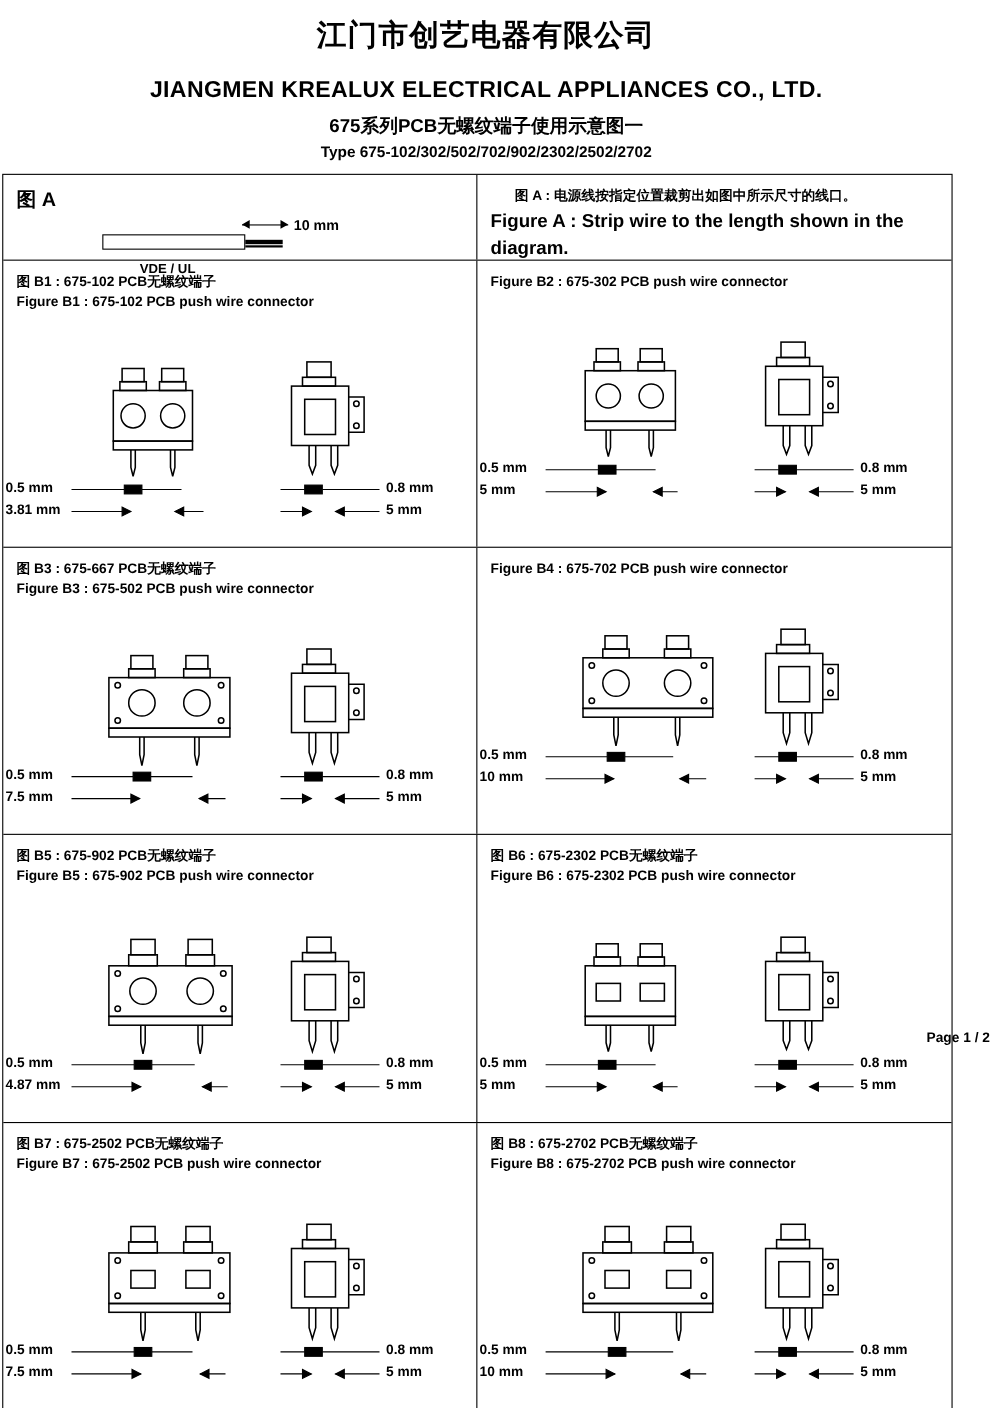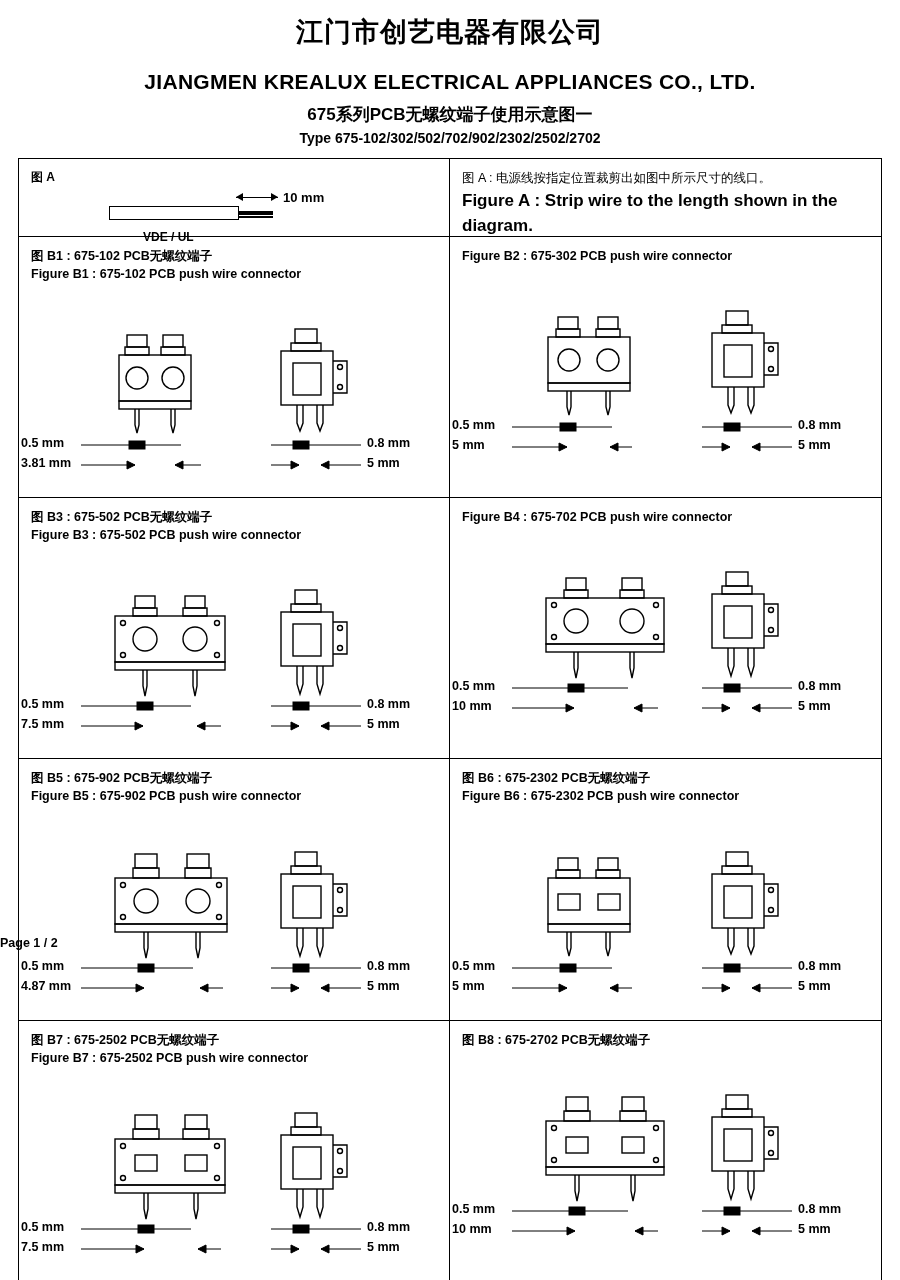--- a/index.html
+++ b/index.html
@@ -6,21 +6,21 @@
   html, body {
     margin: 0; padding: 0;
     width: 900px; height: 1280px;
     background: #ffffff;
     font-family: "Liberation Sans", sans-serif;
     color: #000;
   }
   .page {
     position: relative;
     width: 900px; height: 964px;
-    padding: 16px 18px 0 18px;
+    padding: 16px 18px 0 2px;
   }
 
   
   .header { text-align: center; }
   .hdr-cn-company {
     font-size: 27px; font-weight: bold; letter-spacing: 1px;
     line-height: 1.25;
   }
   .hdr-en-company {
     font-size: 21px; font-weight: bold; letter-spacing: 0.3px;
@@ -52,21 +52,21 @@
     position: relative;
     padding: 10px 12px 8px 12px;
   }
   .cell.left { border-right: 1px solid #000; }
 
   .cap-cn { font-size: 12.5px; font-weight: bold; line-height: 1.45; }
   .cap-en { font-size: 12.5px; font-weight: bold; line-height: 1.45; }
 
   
   .rowA { height: 78px; }
-  .figA-label { font-size: 12px; font-weight: bold; }
+  .figA-label { font-size: 18px; font-weight: bold; }
   .figA-art { position: relative; height: 56px; margin-top: 4px; }
   .wire {
     position: absolute; left: 78px; top: 16px;
     width: 130px; height: 14px;
     border: 1.3px solid #000; background: #fff;
   }
   .wire-core {
     position: absolute; left: 208px; top: 21px;
     width: 34px; height: 4px; background: #000;
   }
@@ -88,32 +88,32 @@
   .arrow-l { left: 0; border-right: 7px solid #000; }
   .arrow-r { right: 0; border-left: 7px solid #000; }
   .dimA-txt {
     position: absolute; left: 252px; top: 0px;
     font-size: 13px; font-weight: bold;
   }
   .vde {
     position: absolute; left: 112px; top: 40px;
     font-size: 12px; font-weight: bold;
   }
-  .figA-right-cn { font-size: 12.5px; font-weight: normal; line-height: 1.5; }
+  .figA-right-cn { font-size: 12.5px; font-weight: bold; line-height: 1.5; margin-left: 22px; }
   .figA-right-en { font-size: 17px; font-weight: bold; line-height: 1.5; }
 
   
   .figblock { position: relative; height: 200px; margin-top: 6px; }
   .figblock svg { display: block; }
 
   .dimtxt { font-size: 12.5px; font-weight: bold; }
 
   .footer {
     position: absolute; left: 0; right: 0; bottom: 14px;
-    text-align: left; font-size: 12.5px; font-weight: bold;
+    text-align: right; font-size: 12.5px; font-weight: bold;
   }
 </style>
 </head>
 <body>
 
 <div class="page">
 
   <div class="header">
     <div class="hdr-cn-company">江门市创艺电器有限公司</div>
     <div class="hdr-en-company">JIANGMEN  KREALUX  ELECTRICAL  APPLIANCES  CO., LTD.</div>
@@ -244,21 +244,21 @@
           <div class="dimtxt" style="position:absolute; left:-10px; top:147px;">0.5 mm</div>
           <div class="dimtxt" style="position:absolute; left:-10px; top:167px;">5 mm</div>
           <div class="dimtxt" style="position:absolute; left:336px; top:147px;">0.8 mm</div>
           <div class="dimtxt" style="position:absolute; left:336px; top:167px;">5 mm</div>
         </div>
       </div>
     </div>
 
     <div class="row">
       <div class="cell left">
-        <div class="cap-cn">图 B3 : 675-502 PCB无螺纹端子</div>
+        <div class="cap-cn">图 B3 : 675-667 PCB无螺纹端子</div>
         <div class="cap-en">Figure B3 : 675-502 PCB push wire connector</div>
         <div class="figblock">
           <svg width="420" height="190" viewBox="0 0 420 190">
             <g stroke="#000" fill="none" stroke-width="1.4">
               <rect x="104" y="46" width="20" height="12"></rect>
               <rect x="102" y="58" width="24" height="8"></rect>
               <rect x="154" y="46" width="20" height="12"></rect>
               <rect x="152" y="58" width="24" height="8"></rect>
               <rect x="84" y="66" width="110" height="46"></rect>
               <circle cx="114" cy="89" r="12"></circle>
@@ -511,20 +511,21 @@
             </g>
           </svg>
           <div class="dimtxt" style="position:absolute; left:-10px; top:147px;">0.5 mm</div>
           <div class="dimtxt" style="position:absolute; left:-10px; top:167px;">7.5 mm</div>
           <div class="dimtxt" style="position:absolute; left:336px; top:147px;">0.8 mm</div>
           <div class="dimtxt" style="position:absolute; left:336px; top:167px;">5 mm</div>
         </div>
       </div>
       <div class="cell">
         <div class="cap-cn">图 B8 : 675-2702 PCB无螺纹端子</div>
+        <div class="cap-en">Figure B8 : 675-2702 PCB push wire connector</div>
         <div class="figblock">
           <svg width="420" height="190" viewBox="0 0 420 190">
             <g stroke="#000" fill="none" stroke-width="1.4">
               <rect x="104" y="42" width="22" height="14"></rect>
               <rect x="102" y="56" width="26" height="10"></rect>
               <rect x="160" y="42" width="22" height="14"></rect>
               <rect x="158" y="56" width="26" height="10"></rect>
               <rect x="84" y="66" width="118" height="46"></rect>
               <rect x="104" y="82" width="22" height="16"></rect>
               <rect x="160" y="82" width="22" height="16"></rect>

